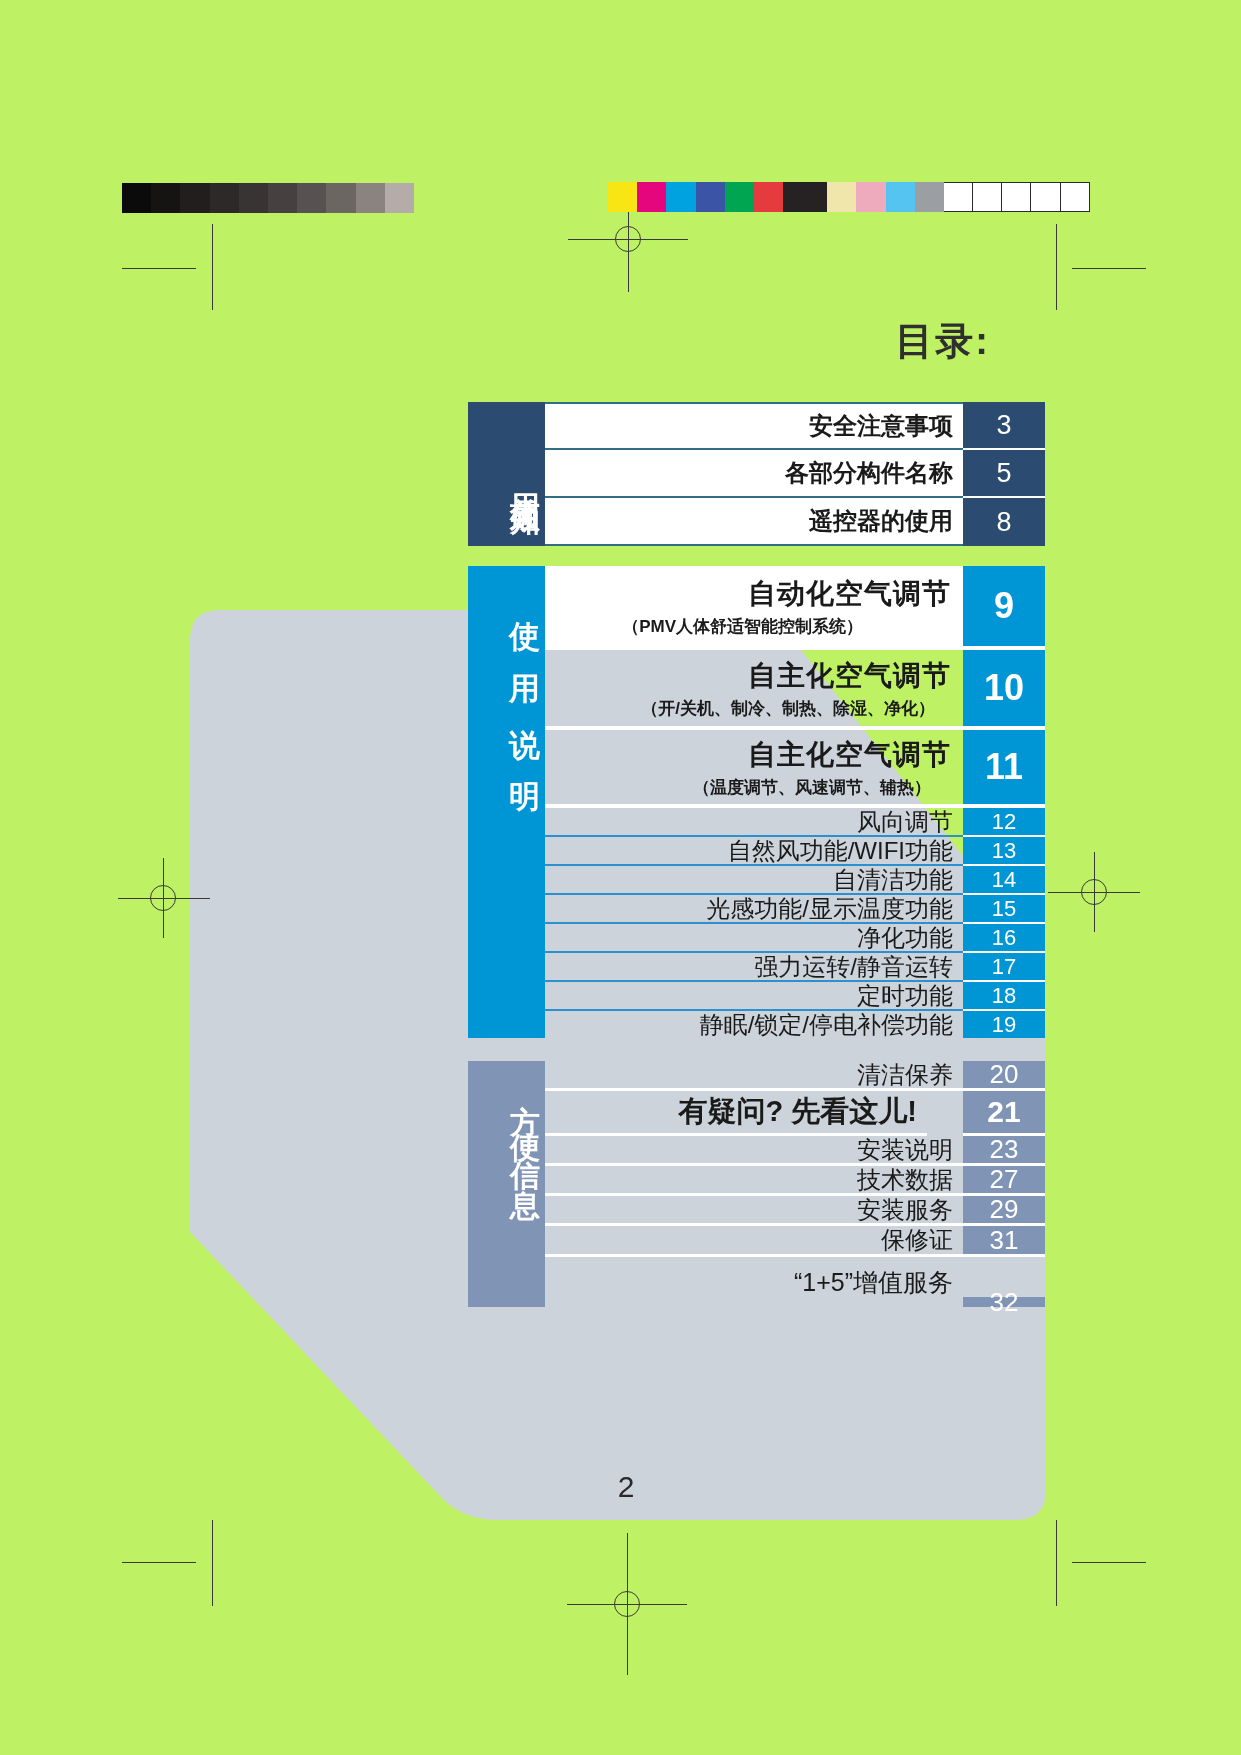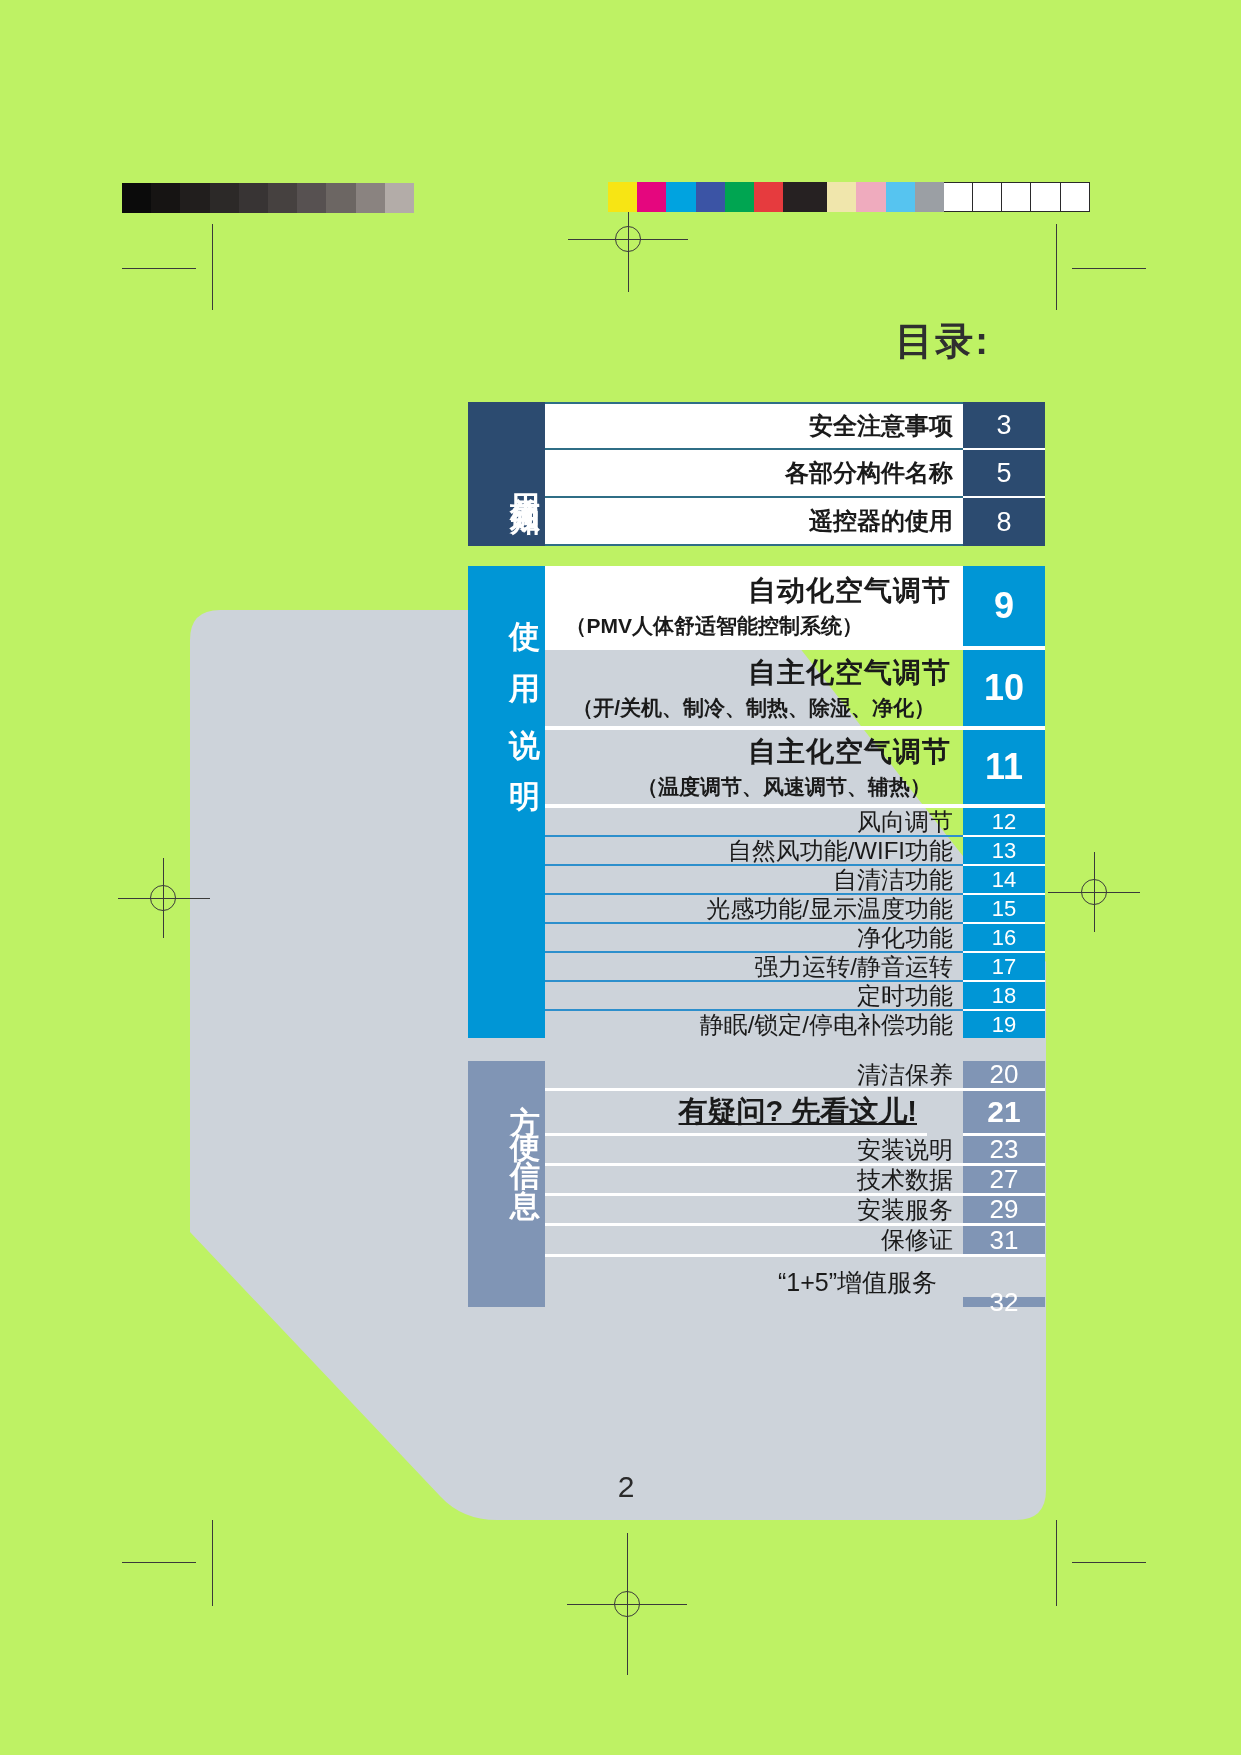--- a/index.html
+++ b/index.html
@@ -56,43 +56,43 @@
   .sec2 .sidebar { background:var(--blue,#0096d6); font-size:31px; letter-spacing:54px;
     padding-top:30px; justify-content:flex-start; }
   .sec2 .n { background:var(--blue,#0096d6); }
   .row.featured { }
   .row.featured .c { flex-direction:column; justify-content:center; align-items:flex-end;
     padding-right:12px; border-bottom:4px solid #fff; }
   .row.featured .n { border-bottom:4px solid #fff; font-size:36px; font-weight:bold; }
   .row.f9 { height:84px; } .row.f10 { height:80px; } .row.f11 { height:78px; }
   .row.f9 .c { background:#fff; }
   .feat-title { font-size:28px; font-weight:bold; letter-spacing:1px; }
-  .feat-sub { font-size:21px; font-weight:bold; margin-top:2px; }
+  .feat-sub { font-size:17px; font-weight:bold; margin-top:2px; }
   .row.f9 .feat-sub { margin-right:88px; }
   .row.f10 .feat-sub { margin-right:16px; }
   .row.f11 .feat-sub { margin-right:20px; }
   .sec2 .row.thin { height:29px; }
   .sec2 .row.thin .c { font-size:24px; border-bottom:2px solid var(--blue-line,#2d8fcc); }
   .sec2 .row.thin .n { font-size:22px; border-bottom:2px solid #fff; }
   .sec2 .row.thin:last-child { height:27px;justify-content:flex-end; }
   .sec2 .row.thin:last-child .c,
   .sec2 .row.thin:last-child .n { border-bottom:none; }
 
   
   .sec3 { margin-top:23px; }
   .sec3 .sidebar { background:var(--slate,#8095b5); font-size:30px; letter-spacing:28px;
     padding-top:20px; justify-content:flex-start; }
   .sec3 .row { height:30px; }
   .sec3 .c { font-size:24px; border-bottom:3px solid #fff; }
   .sec3 .n { background:var(--slate,#8095b5); font-size:26px; border-bottom:3px solid #fff; }
   .sec3 .row.em { height:45px; }
-  .sec3 .row.em .c { font-size:29px; font-weight:600;text-decoration:underline; }
+  .sec3 .row.em .c { font-size:29px; font-weight:600; }
   .sec3 .row.em .n { font-size:30px; font-weight:bold;margin-left:36px; }
   .sec3 .row.r31 { height:31px; }
-  .sec3 .row.last { height:50px;gap:16px; }
+  .sec3 .row.last { height:50px; }
   .sec3 .row.last .c { font-size:25px; border-bottom:none; }
   .sec3 .row.last .n { border-bottom:none;margin-top:40px; }
 </style>
 </head>
 <body>
 
 <div class="page">
 
   <svg class="gray-shape-svg" viewBox="0 0 1241 1755" aria-hidden="true">
     <path id="gray-shape-path" fill="#cdd3da" d="M 190 640 Q 190 610 220 610 L 770 610 L 1046 962 L 1046 1490 Q 1046 1520 1016 1520 L 497 1520 Q 462 1520 440 1496 L 190 1232 Z"></path>

